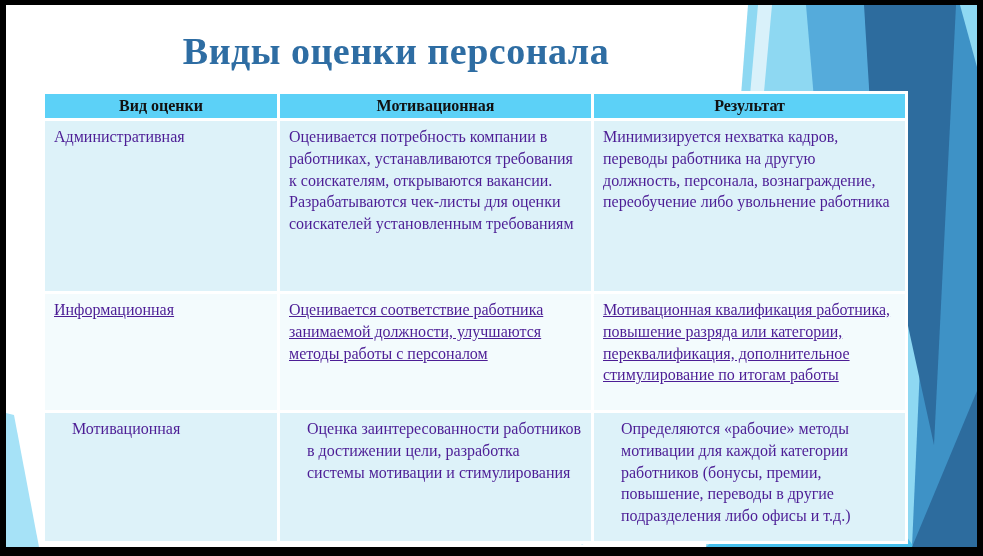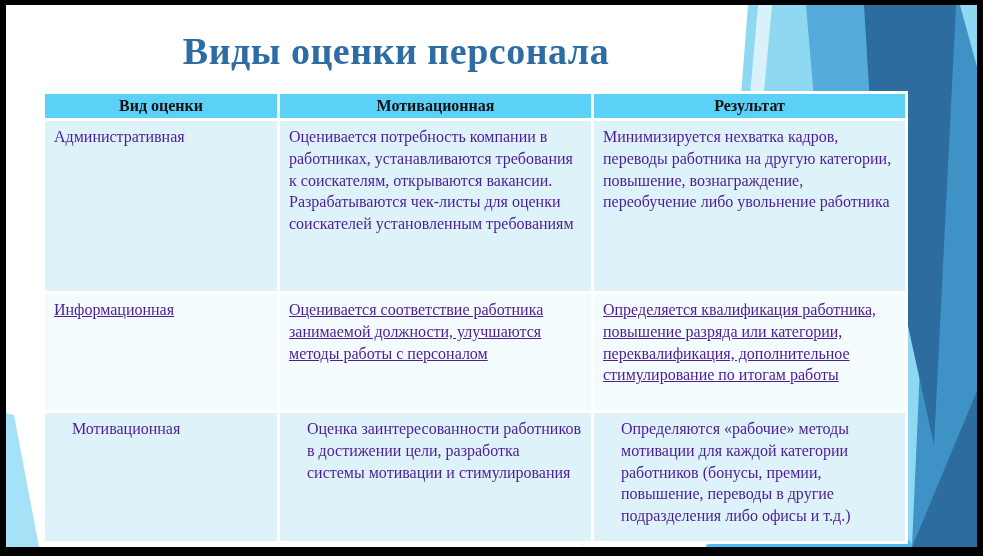--- a/index.html
+++ b/index.html
@@ -123,26 +123,26 @@
         <tr>
           <th>Вид оценки</th>
           <th>Мотивационная</th>
           <th>Результат</th>
         </tr>
       </thead>
       <tbody>
         <tr class="band-odd row-1">
           <td class="td-type">Административная</td>
           <td>Оценивается потребность компании в работниках, устанавливаются требования к соискателям, открываются вакансии. Разрабатываются чек-листы для оценки соискателей установленным требованиям</td>
-          <td>Минимизируется нехватка кадров, переводы работника на другую категории, повышение, вознаграждение, переобучение либо увольнение работника</td>
+          <td>Минимизируется нехватка кадров, переводы работника на другую должность, персонала, вознаграждение, переобучение либо увольнение работника</td>
         </tr>
         <tr class="band-even row-2">
           <td class="td-type">Информационная</td>
           <td>Оценивается соответствие работника занимаемой должности, улучшаются методы работы с персоналом</td>
-          <td>Определяется квалификация работника, повышение разряда или категории, переквалификация, дополнительное стимулирование по итогам работы</td>
+          <td>Мотивационная квалификация работника, повышение разряда или категории, переквалификация, дополнительное стимулирование по итогам работы</td>
         </tr>
         <tr class="band-odd row-3">
           <td class="td-type">Мотивационная</td>
           <td>Оценка заинтересованности работников в достижении цели, разработка системы мотивации и стимулирования</td>
           <td>Определяются «рабочие» методы мотивации для каждой категории работников (бонусы, премии, повышение, переводы в другие подразделения либо офисы и т.д.)</td>
         </tr>
       </tbody>
     </table>
 
   </div>

